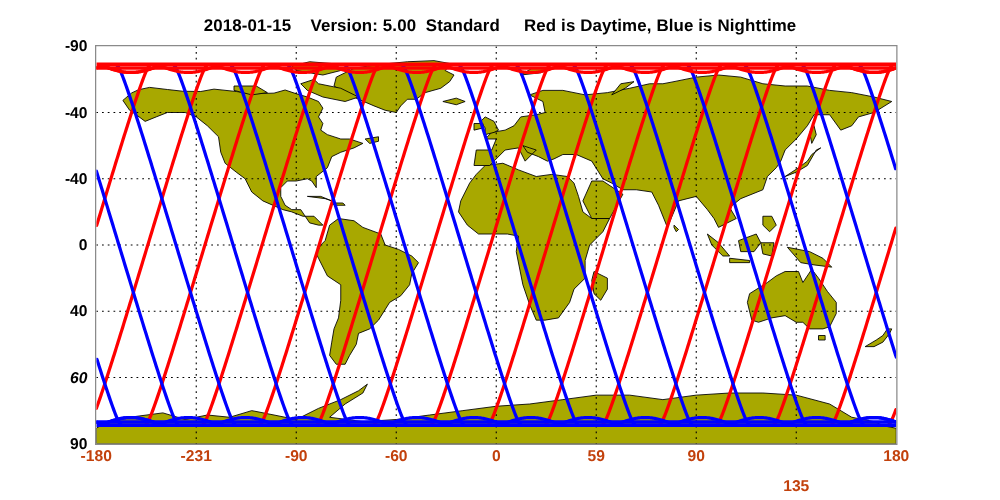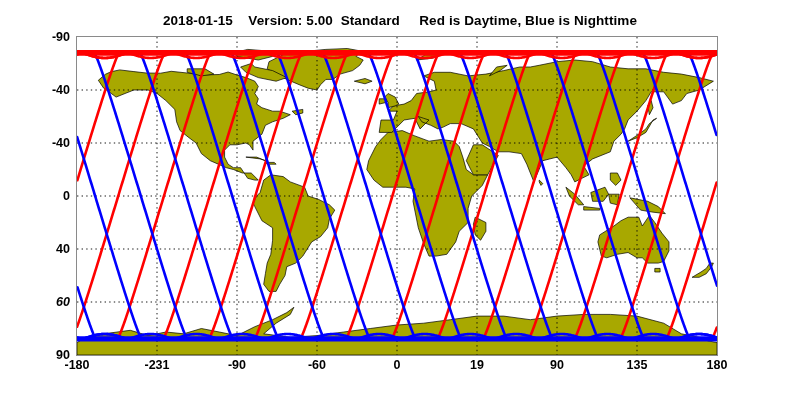--- a/index.html
+++ b/index.html
@@ -20,21 +20,21 @@
   #plotinner{position:absolute;inset:0;overflow:hidden;}
   #plotinner svg{position:absolute;left:0;top:0;display:block;}
 
   .ylab{
     position:absolute;right:722px;width:60px;text-align:right;
     font-size:12.5px;font-weight:bold;color:#000;
     transform:translateY(-50%);
   }
   .ylab{right:auto;left:18px;width:52px;}
   .xlab{
-    position:absolute;top:358px;font-size:12.5px;font-weight:bold;color:#000000;
+    position:absolute;top:358px;font-size:12.5px;font-weight:bold;color:#c2410c;
     transform:translateX(-50%);white-space:nowrap;
   }
 </style>
 </head>
 <body>
 
 <div id="root">
 
   <div id="title">2018-01-15    Version: 5.00  Standard     Red is Daytime, Blue is Nighttime</div>
 
@@ -175,19 +175,19 @@
       <div class="ylab" style="top: 143px;">-40</div>
       <div class="ylab" style="top: 90px;">-40</div>
       <div class="ylab" style="top: 37px;">-90</div>
     </div>
   <div id="xlabels">
       <div class="xlab" style="left: 77px;">-180</div>
       <div class="xlab" style="left: 157px;">-231</div>
       <div class="xlab" style="left: 237px;">-90</div>
       <div class="xlab" style="left: 317px;">-60</div>
       <div class="xlab" style="left: 397px;">0</div>
-      <div class="xlab" style="left: 477px;">19</div>
+      <div class="xlab" style="left: 477px;">59</div>
       <div class="xlab" style="left: 557px;">90</div>
-      <div class="xlab" style="left: 637px;">135</div>
+      <div class="xlab" style="left: 637px; margin-top: 24px;">135</div>
       <div class="xlab" style="left: 717px;">180</div>
     </div>
 
 </div>
 
 </body></html>

